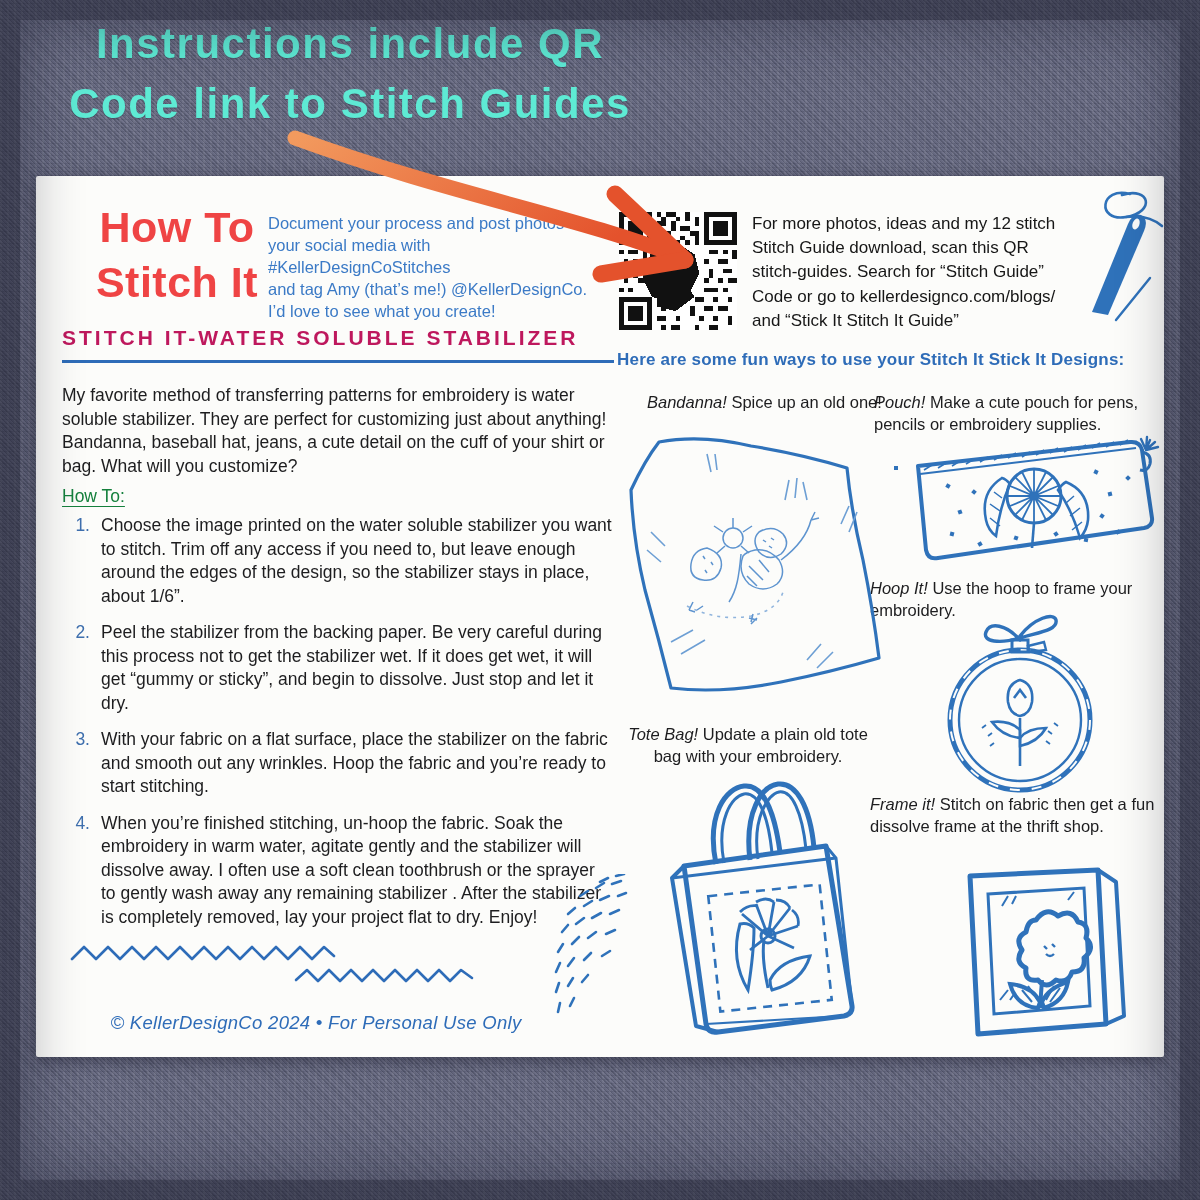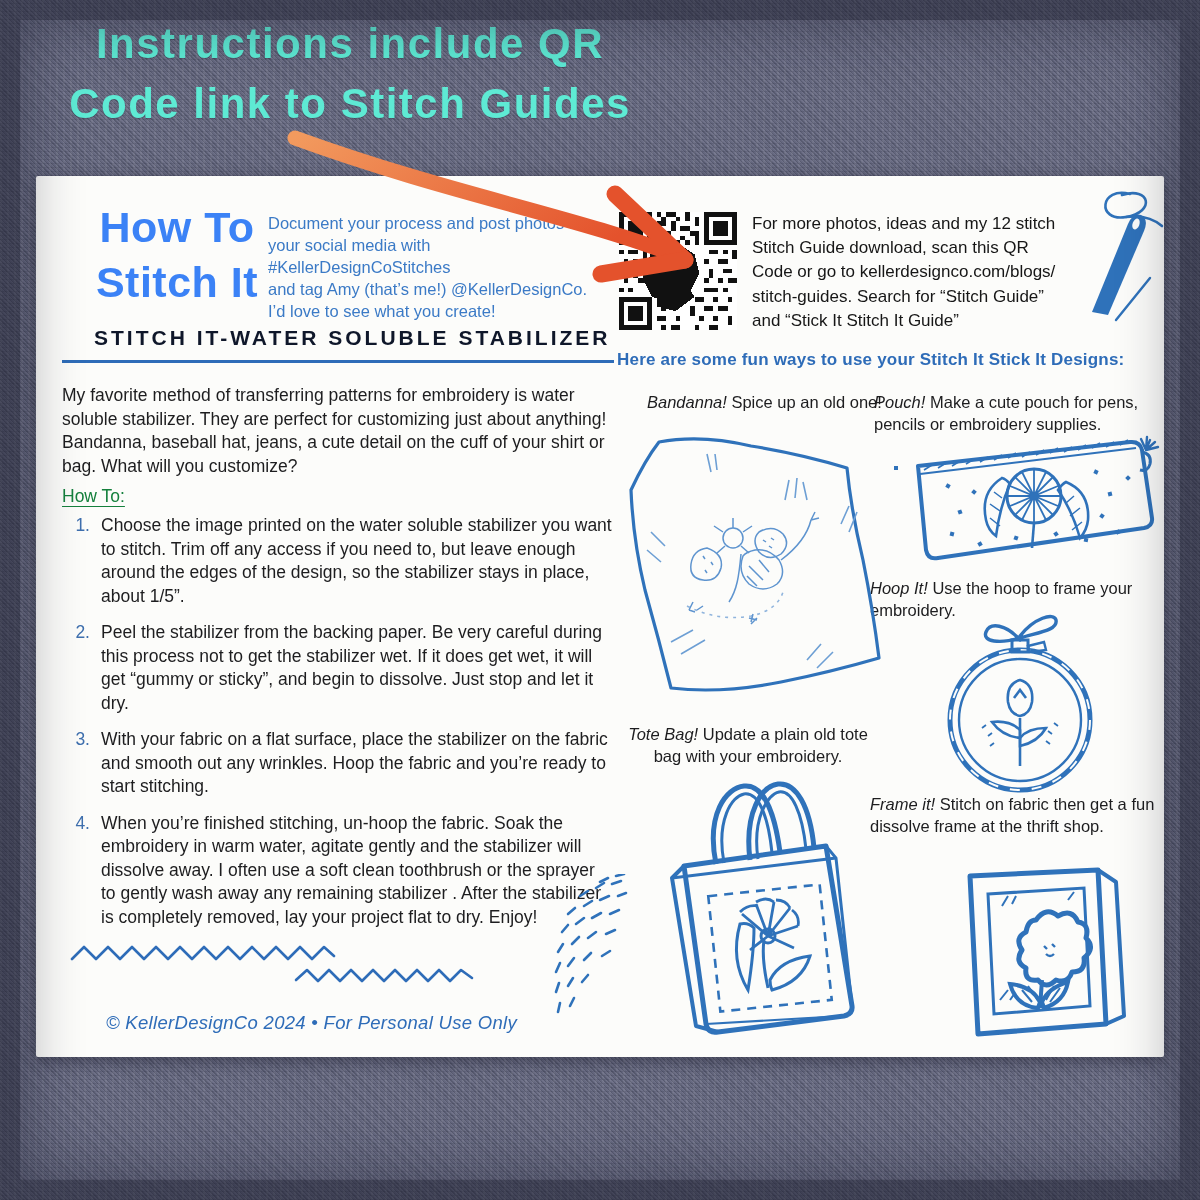--- a/index.html
+++ b/index.html
@@ -25,38 +25,38 @@
   }
   .sheet{
     position:absolute;left:36px;top:176px;width:1128px;height:881px;z-index:3;
     background:#fcfcfa;border-radius:2px;
     box-shadow:0 4px 16px rgba(15,16,30,.45);
   }
   .arrow-overlay{position:absolute;left:255px;top:112px;width:480px;height:180px;z-index:6;pointer-events:none;}
   .abs{position:absolute;}
   .brand-title{
     left:38px;top:24px;width:206px;text-align:center;
-    color:#3b82f6;font-weight:800;font-size:43px;line-height:55px;letter-spacing:.5px;
+    color:#ef4444;font-weight:800;font-size:43px;line-height:55px;letter-spacing:.5px;
   }
   .social{
     left:232px;top:36px;width:372px;
     color:#3b7ac6;font-size:16.5px;line-height:22px;font-weight:500;
   }
   .section-head{
-    left:26px;top:150px;width:556px;color:#0f172a;
-    font-size:21px;letter-spacing:3px;font-weight:600;white-space:nowrap;margin-left:32px;
+    left:26px;top:150px;width:556px;color:#be185d;
+    font-size:21px;letter-spacing:3px;font-weight:600;white-space:nowrap;
   }
   .section-rule{left:26px;top:184px;width:552px;border-bottom:3px solid #2e6cb8;height:0;}
   .intro{left:26px;top:208px;width:556px;color:#1d1d1f;font-size:17.5px;line-height:23.5px;}
   .howto-label{left:26px;top:310px;color:#15803d;font-size:17.5px;text-decoration:underline;text-underline-offset:4px;}
   .steps{left:26px;top:338px;width:552px;}
   .step{display:flex;margin-bottom:13px;font-size:17.5px;line-height:23.5px;color:#1d1d1f;}
   .step-num{width:28px;min-width:28px;text-align:right;margin-right:11px;color:#3e6fae;}
   .footer{
-    left:70px;top:836px;width:420px;text-align:left;
+    left:70px;top:836px;width:420px;text-align:center;
     color:#2e6cb8;font-style:italic;font-size:18.5px;letter-spacing:.3px;
   }
   .qr{left:583px;top:36px;width:118px;height:118px;}
   .qr-text{left:716px;top:36px;width:348px;color:#161616;font-size:17px;line-height:24.2px;}
   .needle{left:1036px;top:10px;width:92px;height:138px;}
   .ideas-heading{left:581px;top:174px;width:548px;color:#2e6cb8;font-weight:bold;font-size:17px;letter-spacing:.2px;}
   .caption{color:#1d1d1f;font-size:16.5px;line-height:21.5px;}
   .caption .lead{font-style:italic;}
   .cap-bandanna{left:579px;top:216px;width:256px;margin-left:32px;}
   .cap-pouch{left:838px;top:216px;width:294px;}
@@ -113,21 +113,21 @@
   <div class="abs section-head">STITCH IT-WATER SOLUBLE STABILIZER</div>
   <div class="abs section-rule"></div>
 
   <div class="abs intro">My favorite method of transferring patterns for embroidery is water soluble stabilizer.  They are perfect for customizing just about anything! Bandanna, baseball hat, jeans, a cute detail on the cuff of your shirt or bag. What will you customize?</div>
 
   <div class="abs howto-label">How To:</div>
 
   <div class="abs steps">
     <div class="step">
       <span class="step-num">1.</span>
-      <span class="step-text">Choose the image printed on the water soluble stabilizer you want to stitch. Trim off any access if you need to, but leave enough around the edges of the design, so the stabilizer stays in place, about 1/5”.</span>
+      <span class="step-text">Choose the image printed on the water soluble stabilizer you want to stitch. Trim off any access if you need to, but leave enough around the edges of the design, so the stabilizer stays in place, about 1/6”.</span>
     </div>
     <div class="step">
       <span class="step-num">2.</span>
       <span class="step-text">Peel the stabilizer from the backing paper. Be very careful during this process not to get the stabilizer wet. If it does get wet, it will get “gummy or sticky”, and begin to dissolve. Just stop and let it dry.</span>
     </div>
     <div class="step">
       <span class="step-num">3.</span>
       <span class="step-text">With your fabric on a flat surface, place the stabilizer on the fabric and smooth out any wrinkles. Hoop the fabric and you’re ready to start stitching.</span>
     </div>
     <div class="step">
@@ -218,22 +218,22 @@
         <rect x="16" y="24" width="1" height="1"></rect>
         <rect x="19" y="24" width="2" height="1"></rect>
       <path d="M7,8 L13,7 L16,9 L17,13 L15,17 L11,19 L7,18 L5,14 Z"></path>
       <path d="M9,16 L14,15 L16,18 L12,21 L8,20 Z"></path>
     </g>
   </svg>
 
   <div class="abs qr-text">
     <div>For more photos, ideas and my 12 stitch</div>
     <div>Stitch Guide download, scan this  QR</div>
+    <div>stitch-guides. Search for “Stitch Guide”</div>
     <div>Code or go to kellerdesignco.com/blogs/</div>
-    <div>stitch-guides. Search for “Stitch Guide”</div>
     <div>and “Stick It Stitch It Guide”</div>
   </div>
 
   <svg class="abs needle illo" viewBox="0 0 92 138">
     <path d="M58,8 C28,0 24,36 54,31 C84,26 78,0 50,9" fill="none" stroke="#2f72ba" stroke-width="2.6" stroke-linecap="round"></path>
     <path d="M54,31 C70,29 82,33 90,40" fill="none" stroke="#2f72ba" stroke-width="2.6" stroke-linecap="round"></path>
     <path d="M20,126 L56,38 Q61,26 69,29 Q77,33 72,45 L36,129 Z" fill="#2f72ba"></path>
     <ellipse cx="64" cy="38" rx="3.4" ry="5.6" transform="rotate(20 64 38)" fill="#fcfcfa"></ellipse>
     <path d="M44,134 L78,92" fill="none" stroke="#2f72ba" stroke-width="2.4" stroke-linecap="round"></path>
   </svg>

